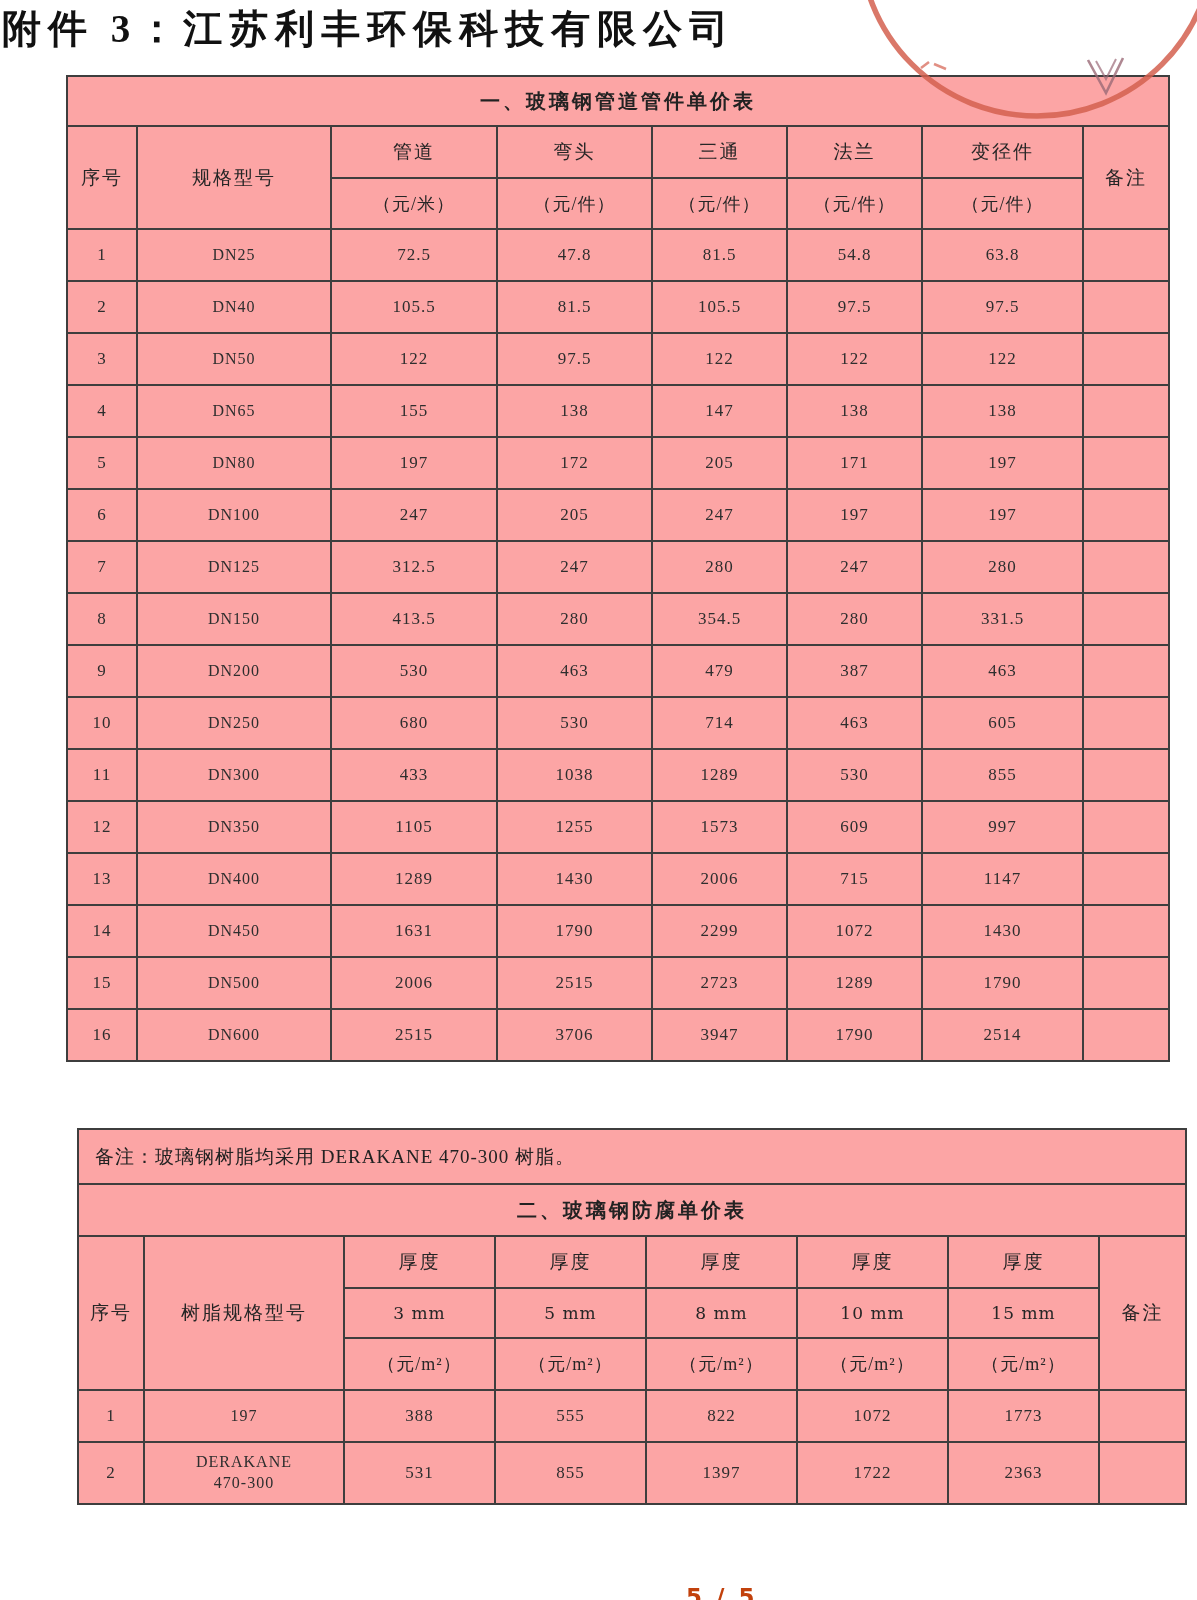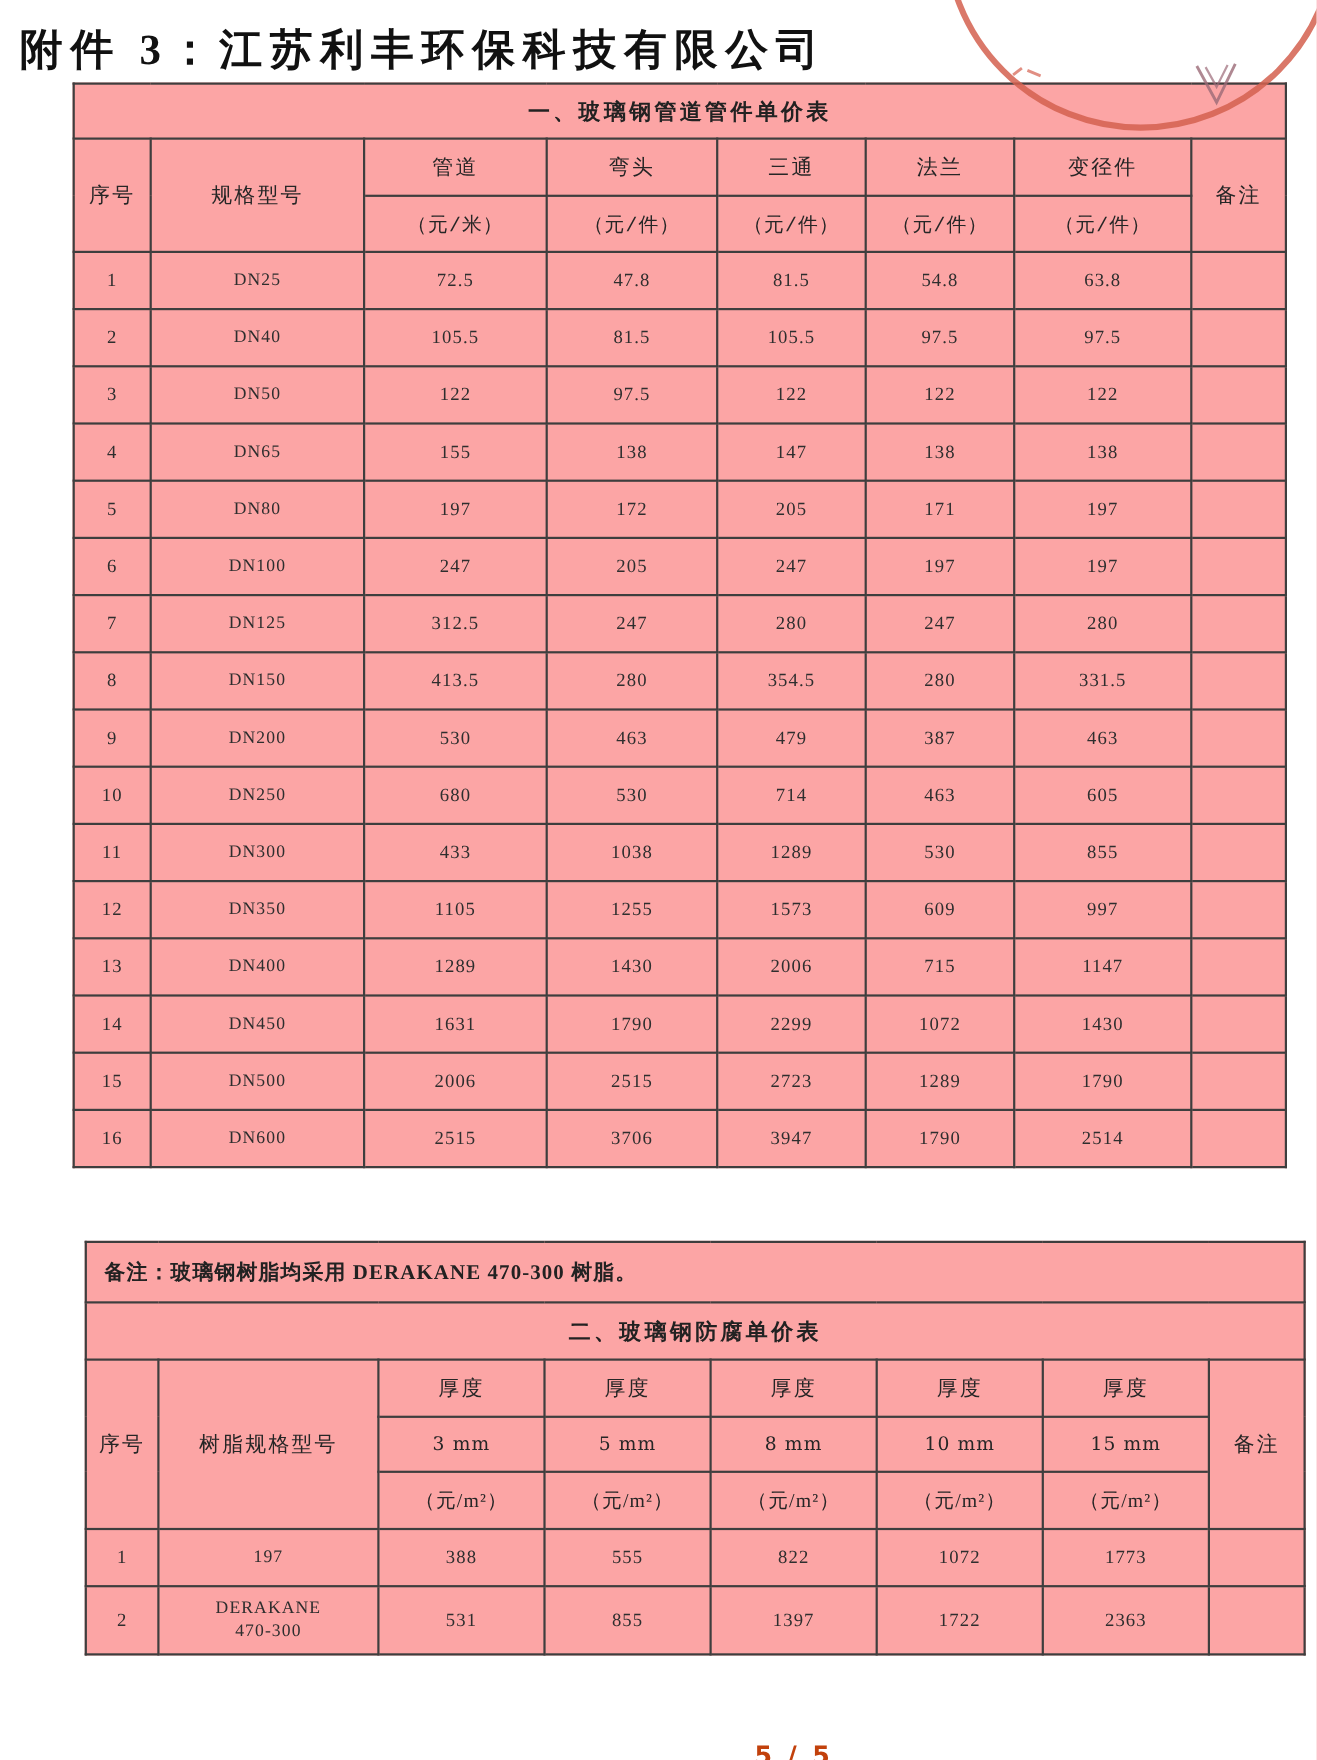--- a/index.html
+++ b/index.html
@@ -1,39 +1,39 @@
 <!DOCTYPE html>
 <html><head>
 <meta charset="utf-8">
 <style>
   html,body{margin:0;padding:0;}
   body{width:1197px;height:1600px;background:#ffffff;position:relative;overflow:hidden;
        font-family:"Liberation Serif","DejaVu Serif",serif;color:#2d2d2d;}
   .page{position:absolute;inset:0;}
 
-  .doc-title{position:absolute;top:2px;left:2px;margin:16px;font-size:39px;font-weight:600;
+  .doc-title{position:absolute;top:2px;left:2px;margin:0;font-size:39px;font-weight:600;
              letter-spacing:7px;color:#111;white-space:nowrap;}
 
   table{border-collapse:collapse;table-layout:fixed;background:#fca5a5;}
   th,td{border:2px solid #3e3e3e;text-align:center;vertical-align:middle;
         font-weight:normal;padding:0 2px;overflow:hidden;}
 
   #t1{position:absolute;left:66px;top:75px;width:1102px;}
   #t2{position:absolute;left:77px;top:1128px;width:1108px;}
 
   .tbl-title{font-size:20px;font-weight:700;letter-spacing:3px;color:#222;}
-  .note-cell{text-align:left;padding-left:16px;font-size:19px;font-weight:700;
+  .note-cell{text-align:left;padding-left:16px;font-size:19px;font-weight:400;
              letter-spacing:1px;color:#222;margin-top:19px;}
   .h{font-size:19px;letter-spacing:2px;color:#262626;}
   .u{font-size:18px;letter-spacing:1px;}
   .sz{font-size:17px;letter-spacing:1px;font-family:"DejaVu Serif",serif;}
 
   #t1 tr.title-row{height:50px;}
   #t1 tr.hrow1{height:52px;}
-  #t1 tr.hrow2{height:51px;font-family:Liberation Mono, monospace;}
+  #t1 tr.hrow2{height:51px;}
   #t1 tbody tr{height:52px;}
 
   #t2 tr.note-row{height:55px;}
   #t2 tr.title-row{height:52px;padding-left:12px;}
   #t2 tr.hrow1{height:52px;}
   #t2 tr.hrow2{height:50px;}
   #t2 tr.hrow3{height:52px;border-radius:25px;}
   #t2 tbody tr{height:52px;}
   #t2 tbody tr:nth-child(2){height:62px;}
 

